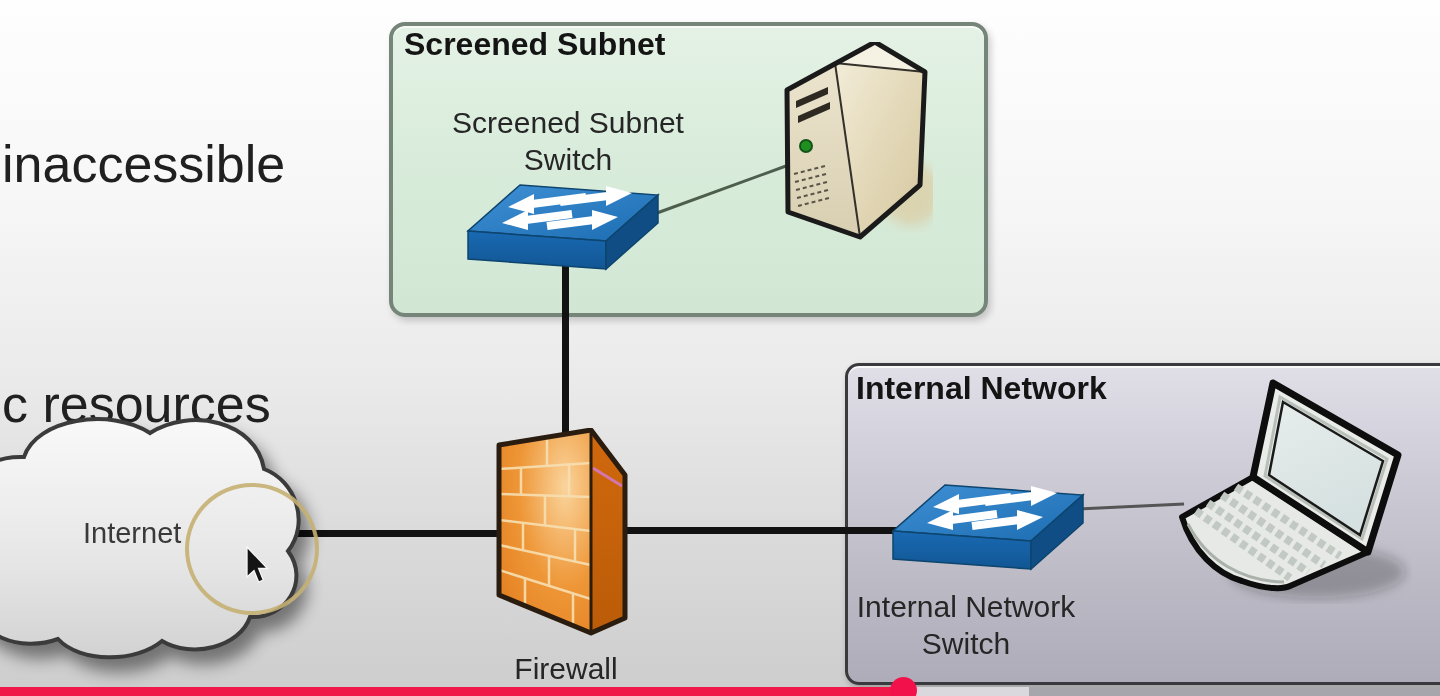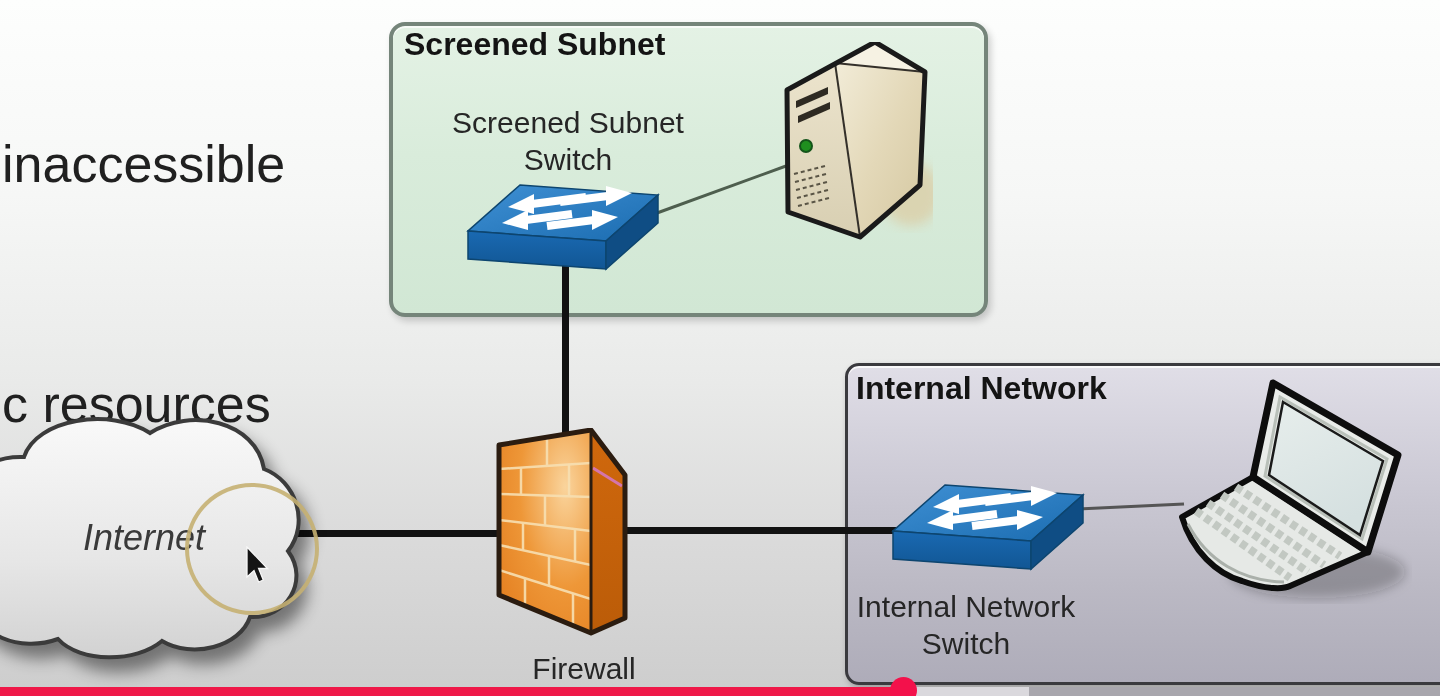--- a/index.html
+++ b/index.html
@@ -121,21 +121,21 @@
   <svg class="abs layer">
     <line x1="657" y1="213" x2="786" y2="166" stroke="#4e5e4e" stroke-width="3"></line>
     <line x1="1078" y1="509" x2="1184" y2="504" stroke="#555555" stroke-width="3"></line>
   </svg>
 
   <svg class="abs icon-svg" style="left:-62px;top:383px;filter:drop-shadow(9px 13px 8px rgba(0,0,0,0.45));" width="390" height="285" viewBox="0 0 390 285">
     <path d="M24,152 C10,110 38,72 86,74 C98,36 172,24 212,50 C252,24 318,38 326,86
              C358,98 372,140 350,168 C372,198 348,236 312,234 C302,264 254,276 224,258
              C198,280 142,280 120,256 C82,270 38,252 34,218 C10,204 6,176 24,152 Z" fill="url(#cloudG)" stroke="#3b3b3b" stroke-width="4"></path>
   </svg>
-  <div class="abs" style="left:83px;top:517px;font-size:36px;color:#3a3a3a;z-index:4;font-style:italic;">Internet</div>
+  <div class="abs" style="left:83px;top:517px;font-size:29px;color:#3a3a3a;z-index:4;">Internet</div>
 
   <svg class="abs icon-svg" style="left:462px;top:182px;" width="200" height="92" viewBox="0 0 200 92">
     <use href="#switch-sym" xlink:href="#switch-sym"></use>
   </svg>
 
   <svg class="abs icon-svg" style="left:783px;top:42px;" width="150" height="200" viewBox="0 0 150 200">
     <ellipse cx="128" cy="152" rx="30" ry="32" fill="#dbcfa8" opacity="0.8" filter="url(#soft)"></ellipse>
     <path d="M4,48 L92,0 L142,30 L52,21 Z" fill="#f6f2e3"></path>
     <path d="M52,21 L142,30 L137,143 L77,195 Z" fill="url(#srvRight)"></path>
     <path d="M4,48 L52,21 L77,195 L5,170 Z" fill="url(#srvLeft)"></path>
@@ -179,21 +179,21 @@
       <line x1="28" y1="95" x2="28" y2="122"></line>
       <line x1="80" y1="101" x2="80" y2="133"></line>
       <line x1="54" y1="128" x2="54" y2="158"></line>
       <line x1="30" y1="150" x2="30" y2="177"></line>
       <line x1="78" y1="165" x2="78" y2="197"></line>
     </g>
     <line x1="98" y1="40" x2="127" y2="58" stroke="#d678c8" stroke-width="3" opacity="0.85"></line>
     <path d="M4,17 L96,2 L130,47 L130,190 L96,205 L4,167 Z" fill="none" stroke="#2b1c10" stroke-width="5" stroke-linejoin="round"></path>
     <line x1="96" y1="2" x2="96" y2="205" stroke="#2b1c10" stroke-width="3"></line>
   </svg>
-  <div class="abs node-label" style="left:484px;top:650px;width:200px;">Firewall</div>
+  <div class="abs node-label" style="left:466px;top:650px;width:200px;">Firewall</div>
 
   <svg class="abs icon-svg" style="left:887px;top:482px;" width="200" height="92" viewBox="0 0 200 92">
     <use href="#switch-sym" xlink:href="#switch-sym"></use>
   </svg>
 
   <svg class="abs icon-svg" style="left:1172px;top:376px;" width="240" height="228" viewBox="0 0 240 228">
     <ellipse cx="145" cy="196" rx="88" ry="26" fill="rgba(40,40,40,0.28)" filter="url(#soft)"></ellipse>
     <path d="M81,101 L10,141 C20,175 45,198 70,205 C95,214 112,213 118,210 L196,176 Z" fill="#e6e9e6" stroke="#0d0d0d" stroke-width="6" stroke-linejoin="round"></path>
     <g stroke="#c2c8c2" stroke-width="8" stroke-dasharray="7,4">
       <line x1="64" y1="111" x2="168" y2="180"></line>

